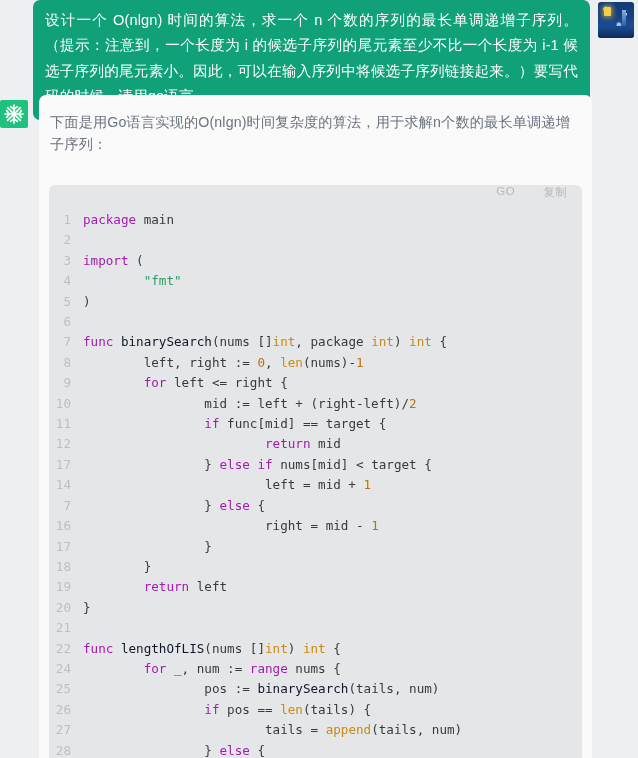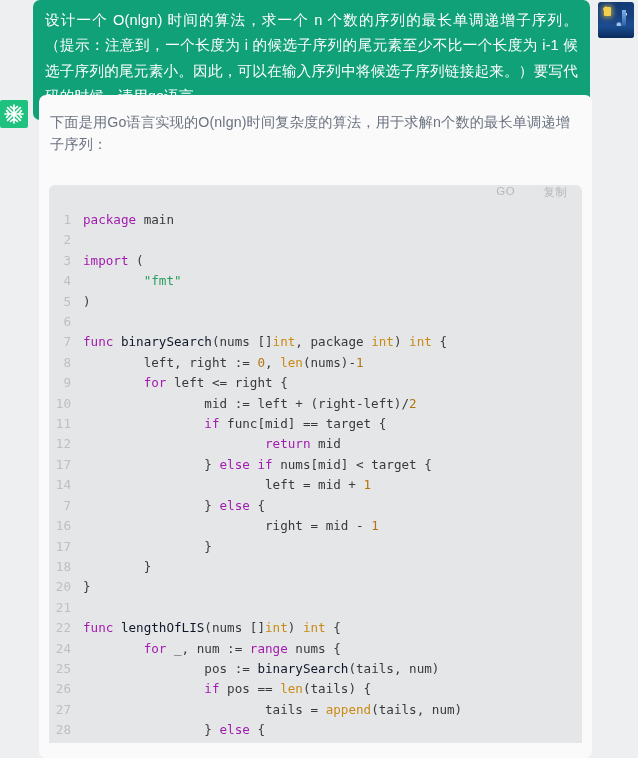--- a/index.html
+++ b/index.html
@@ -226,20 +226,21 @@
           <div class="code-line"><span class="ln">9</span><span class="code-text"><span class="pl">        </span><span class="kw">for</span><span class="pl"> left &lt;= right {</span></span></div>
           <div class="code-line"><span class="ln">10</span><span class="code-text"><span class="pl">                mid := left + (right-left)/</span><span class="num">2</span></span></div>
           <div class="code-line"><span class="ln">11</span><span class="code-text"><span class="pl">                </span><span class="kw">if</span><span class="pl"> func[mid] == target {</span></span></div>
           <div class="code-line"><span class="ln">12</span><span class="code-text"><span class="pl">                        </span><span class="kw">return</span><span class="pl"> mid</span></span></div>
           <div class="code-line"><span class="ln">17</span><span class="code-text"><span class="pl">                } </span><span class="kw">else if</span><span class="pl"> nums[mid] &lt; target {</span></span></div>
           <div class="code-line"><span class="ln">14</span><span class="code-text"><span class="pl">                        left = mid + </span><span class="num">1</span></span></div>
           <div class="code-line"><span class="ln">7</span><span class="code-text"><span class="pl">                } </span><span class="kw">else</span><span class="pl"> {</span></span></div>
           <div class="code-line"><span class="ln">16</span><span class="code-text"><span class="pl">                        right = mid - </span><span class="num">1</span></span></div>
           <div class="code-line"><span class="ln">17</span><span class="code-text"><span class="pl">                }</span></span></div>
           <div class="code-line"><span class="ln">18</span><span class="code-text"><span class="pl">        }</span></span></div>
+          <div class="code-line"><span class="ln">19</span><span class="code-text"><span class="pl">        </span><span class="kw">return</span><span class="pl"> left</span></span></div>
           <div class="code-line"><span class="ln">20</span><span class="code-text"><span class="pl">}</span></span></div>
           <div class="code-line"><span class="ln">21</span><span class="code-text">&nbsp;</span></div>
           <div class="code-line"><span class="ln">22</span><span class="code-text"><span class="kw">func </span><span class="fn">lengthOfLIS</span><span class="pl">(nums []</span><span class="bt">int</span><span class="pl">) </span><span class="bt">int</span><span class="pl"> {</span></span></div>
           <div class="code-line"><span class="ln">24</span><span class="code-text"><span class="pl">        </span><span class="kw">for</span><span class="pl"> _, num := </span><span class="kw">range</span><span class="pl"> nums {</span></span></div>
           <div class="code-line"><span class="ln">25</span><span class="code-text"><span class="pl">                pos := </span><span class="fn">binarySearch</span><span class="pl">(tails, num)</span></span></div>
           <div class="code-line"><span class="ln">26</span><span class="code-text"><span class="pl">                </span><span class="kw">if</span><span class="pl"> pos == </span><span class="bt">len</span><span class="pl">(tails) {</span></span></div>
           <div class="code-line"><span class="ln">27</span><span class="code-text"><span class="pl">                        tails = </span><span class="bt">append</span><span class="pl">(tails, num)</span></span></div>
           <div class="code-line"><span class="ln">28</span><span class="code-text"><span class="pl">                } </span><span class="kw">else</span><span class="pl"> {</span></span></div>
         </div>
 

